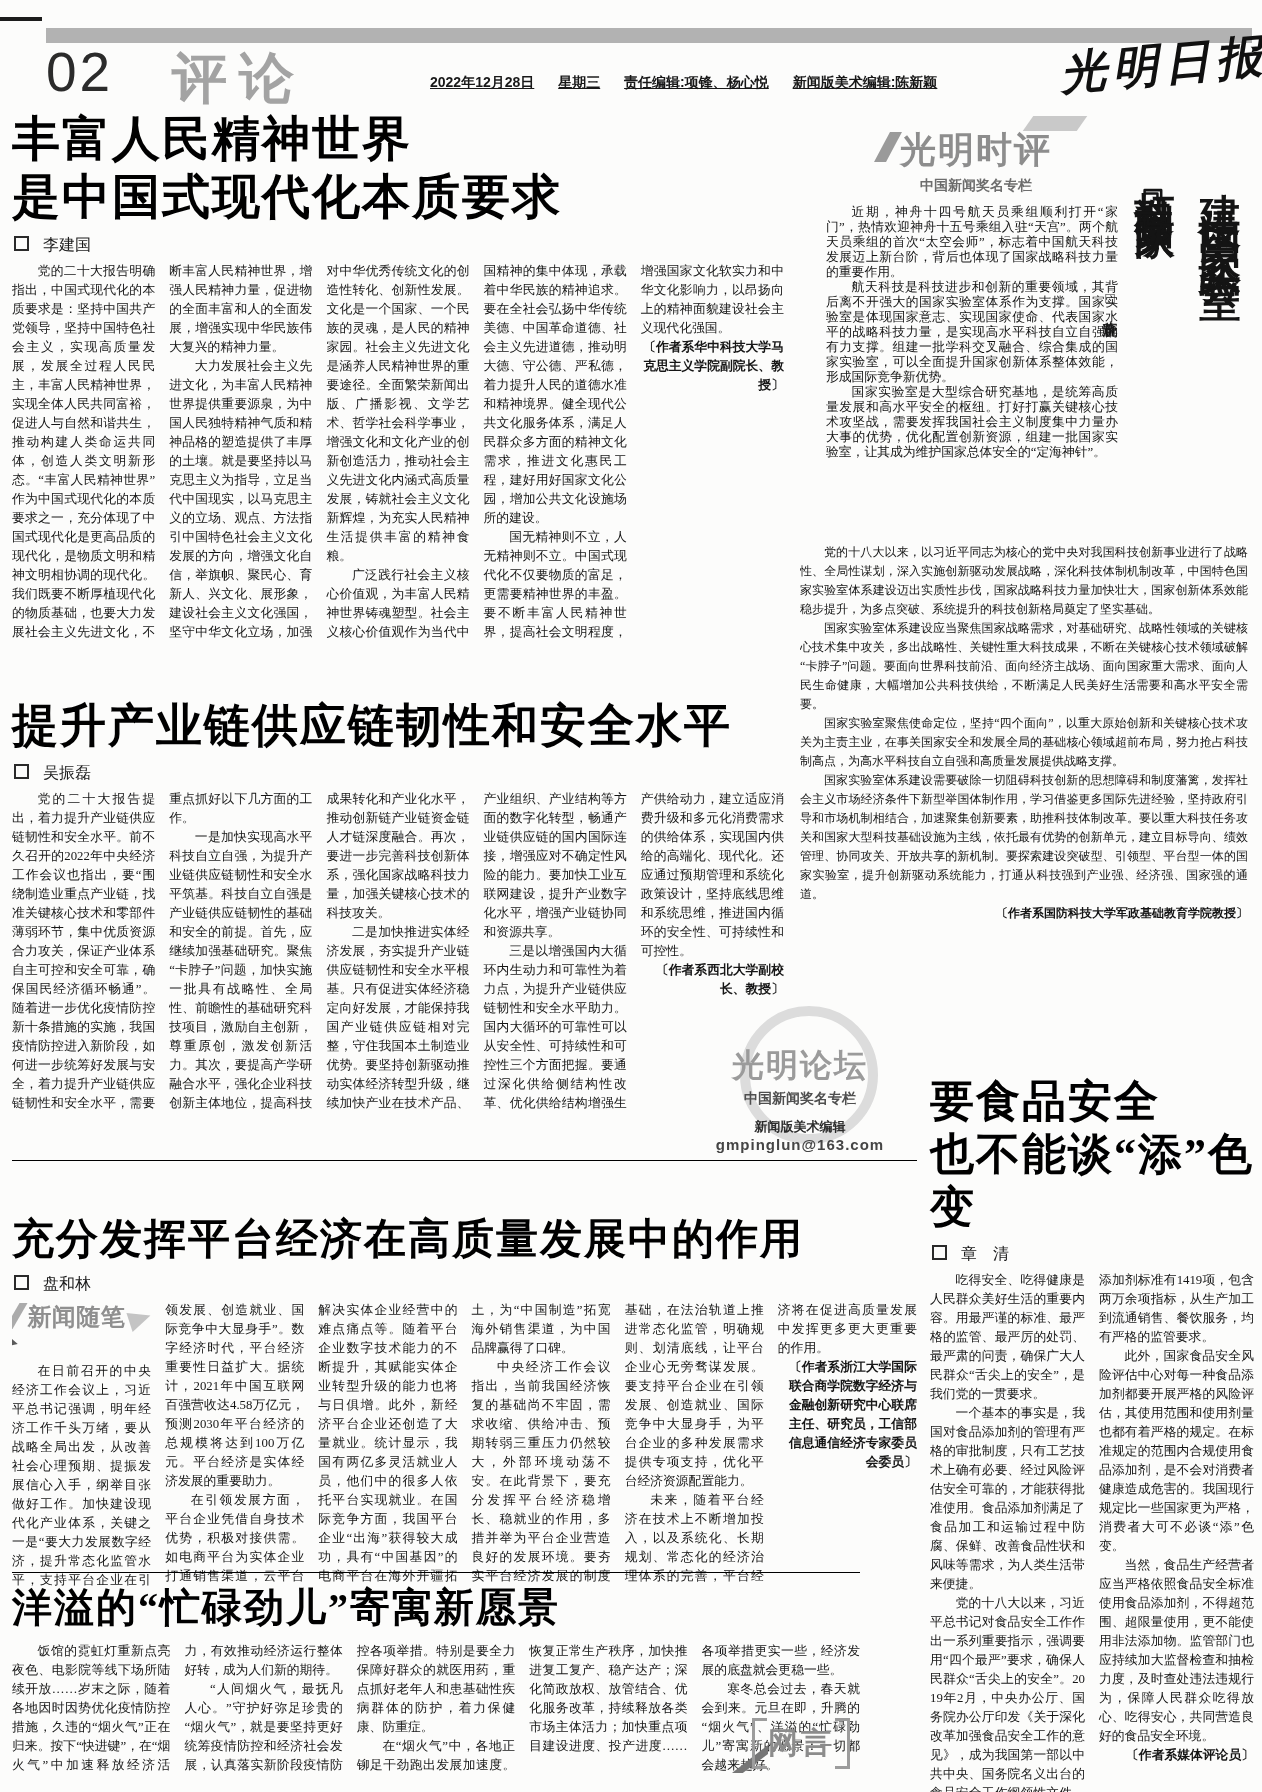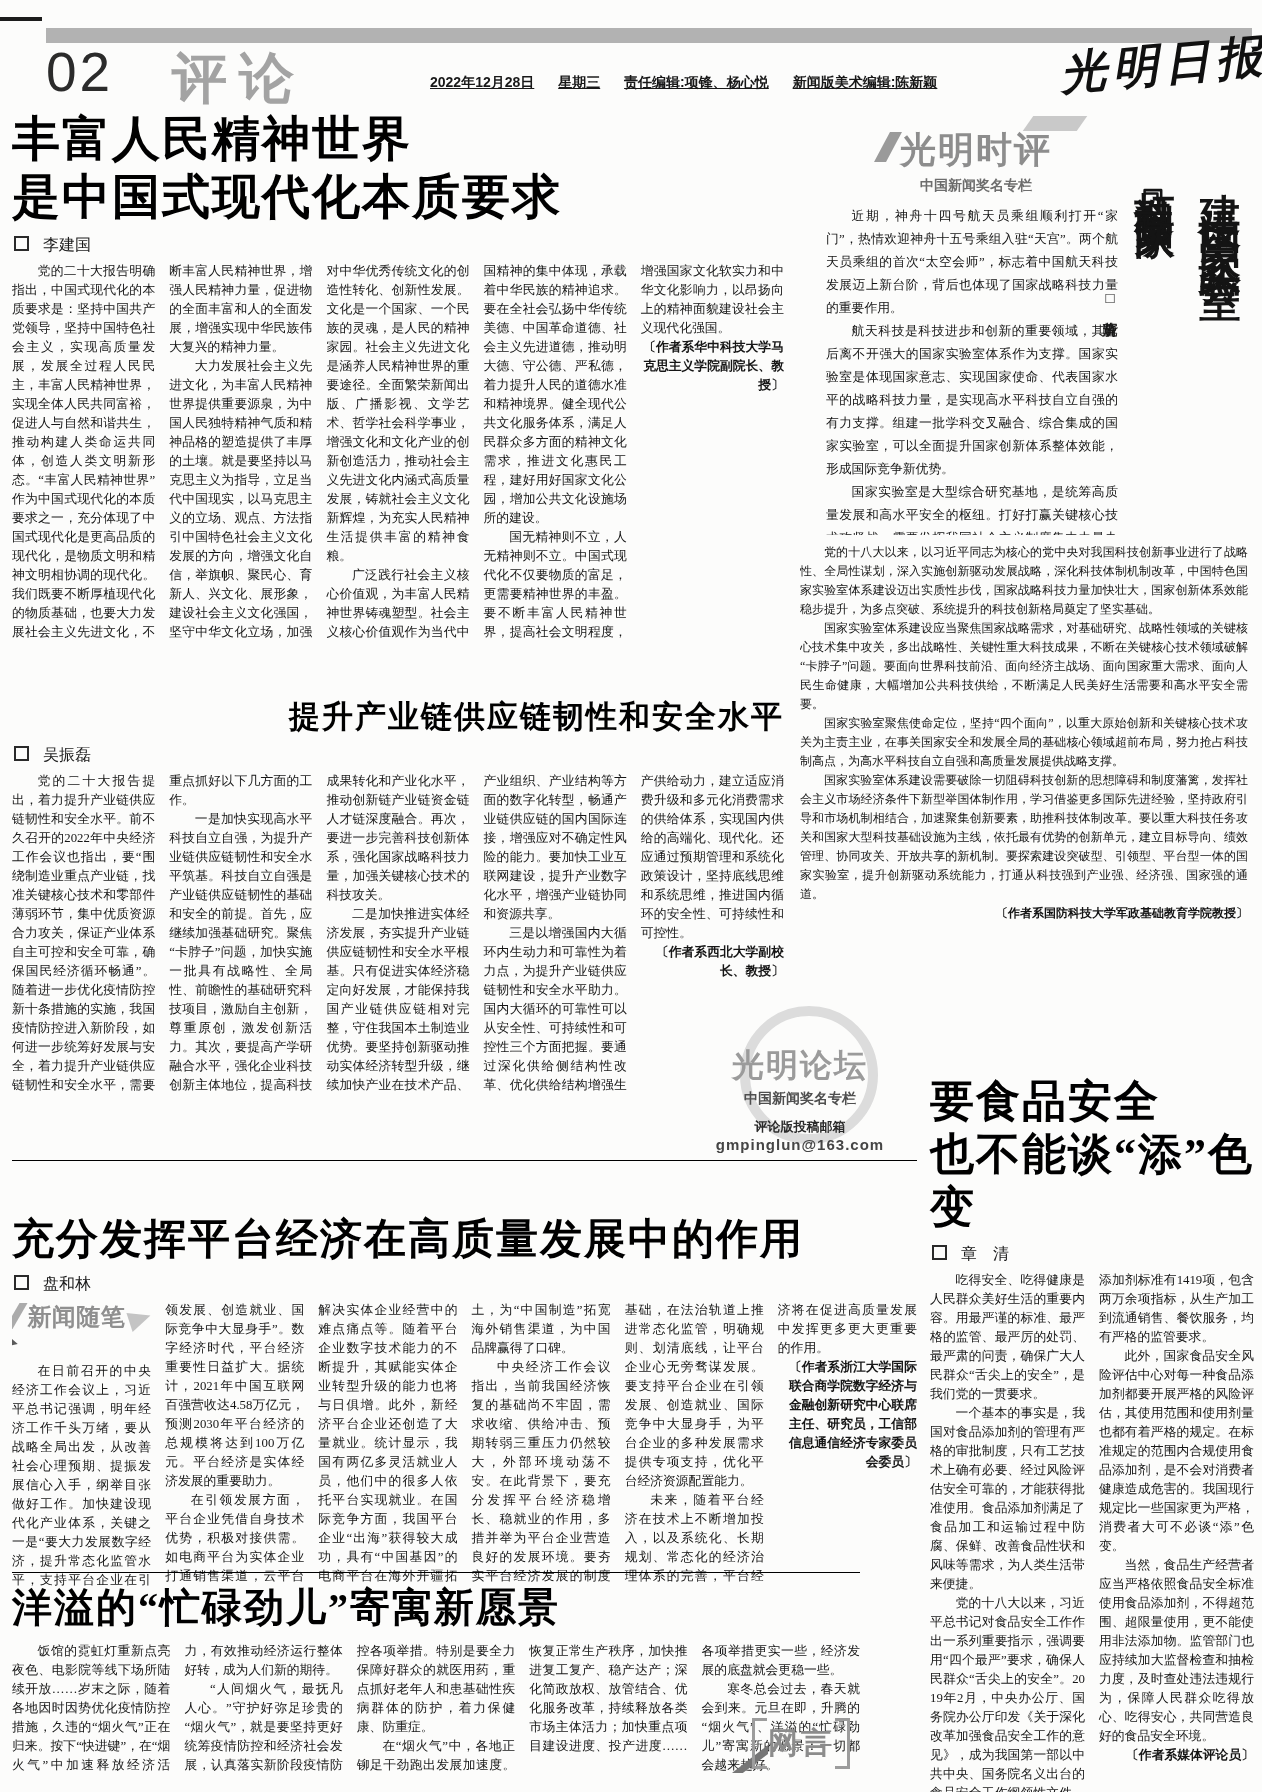--- a/index.html
+++ b/index.html
@@ -44,32 +44,32 @@
   .tv{left:800px;top:102px;width:452px;height:940px;}
   .tv-badge{width:300px;margin:24px 0 10px 26px;text-align:center;position:relative;}
   .tv-badge .b1{position:relative;display:inline-block;font-family:var(--sans);
       font-size:36px;font-weight:900;color:#8d8d8d;letter-spacing:2px;z-index:1;}
   .tv-badge .b1::before{content:"";position:absolute;left:-18px;top:6px;width:12px;height:30px;
       background:#9a9a9a;transform:skewX(-28deg);}
   .tv-badge .b1::after{content:"";position:absolute;right:-30px;top:-10px;width:54px;height:15px;
       background:#c9c9c9;transform:skewX(-35deg);z-index:-1;}
   .tv-badge .b2{font-family:var(--sans);font-size:14px;font-weight:700;color:#6d6d6d;margin-top:2px;}
   .tv-body1{width:292px;margin-left:26px;height:330px;text-align:justify;font-size:12.8px;
-      line-height:23px;overflow:hidden;}
+      line-height:15px;overflow:hidden;}
   .tv-body1 p,.tv-body2 p{margin:0;text-indent:2em;word-break:break-all;}
   .tv-body2{width:448px;margin-top:8px;text-align:justify;font-size:12px;line-height:19px;
       max-height:470px;overflow:hidden;}
   .vtitle{position:absolute;top:58px;right:4px;height:470px;writing-mode:vertical-rl;}
   .vtitle .t1{font-size:42px;font-weight:900;letter-spacing:14px;margin-left:10px;}
   .vtitle .t2{font-size:40px;font-weight:900;letter-spacing:4px;margin-left:8px;}
   .vtitle .vby{font-size:15px;font-weight:400;padding-top:130px;margin-left:12px;}
 
   
   .a2{left:12px;top:698px;width:772px;}
-  .a2 .h-main{font-size:31px;text-align:right;}
+  .a2 .h-main{font-size:46px;}
   .a2 .body{columns:5;height:338px;}
 
   
   .forum{position:absolute;left:700px;top:1044px;width:200px;text-align:center;}
   .forum::before{content:"";position:absolute;left:40px;top:-38px;width:118px;height:118px;
       border:10px solid #dcdcdc;border-radius:50%;z-index:0;}
   .forum>div{position:relative;z-index:1;}
   .forum .f1{font-family:var(--sans);font-size:32px;font-weight:900;color:#9b9b9b;letter-spacing:2px;}
   .forum .f2{font-family:var(--sans);font-size:14px;font-weight:700;color:#4f4f4f;margin-top:2px;}
   .forum .f3{font-family:var(--sans);font-size:13px;font-weight:700;color:#2b2b2b;margin-top:10px;}
@@ -181,21 +181,21 @@
       <p>一是加快实现高水平科技自立自强，为提升产业链供应链韧性和安全水平筑基。科技自立自强是产业链供应链韧性的基础和安全的前提。首先，应继续加强基础研究。聚焦“卡脖子”问题，加快实施一批具有战略性、全局性、前瞻性的基础研究科技项目，激励自主创新，尊重原创，激发创新活力。其次，要提高产学研融合水平，强化企业科技创新主体地位，提高科技成果转化和产业化水平，推动创新链产业链资金链人才链深度融合。再次，要进一步完善科技创新体系，强化国家战略科技力量，加强关键核心技术的科技攻关。</p>
       <p>二是加快推进实体经济发展，夯实提升产业链供应链韧性和安全水平根基。只有促进实体经济稳定向好发展，才能保持我国产业链供应链相对完整，守住我国本土制造业优势。要坚持创新驱动推动实体经济转型升级，继续加快产业在技术产品、产业组织、产业结构等方面的数字化转型，畅通产业链供应链的国内国际连接，增强应对不确定性风险的能力。要加快工业互联网建设，提升产业数字化水平，增强产业链协同和资源共享。</p>
       <p>三是以增强国内大循环内生动力和可靠性为着力点，为提升产业链供应链韧性和安全水平助力。国内大循环的可靠性可以从安全性、可持续性和可控性三个方面把握。要通过深化供给侧结构性改革、优化供给结构增强生产供给动力，建立适应消费升级和多元化消费需求的供给体系，实现国内供给的高端化、现代化。还应通过预期管理和系统化政策设计，坚持底线思维和系统思维，推进国内循环的安全性、可持续性和可控性。</p>
       <p class="credit">〔作者系西北大学副校长、教授〕</p>
     </div>
   </div>
 
   <div class="forum">
     <div class="f1">光明论坛</div>
     <div class="f2">中国新闻奖名专栏</div>
-    <div class="f3">评论版投稿邮箱</div>
+    <div class="f3">新闻版美术编辑</div>
     <div class="f4">gmpinglun@163.com</div>
   </div>
 
   <div class="rule" style="left:12px;top:1160px;width:905px;"></div>
 
   <div class="art a3">
     <h1 class="h-main">充分发挥平台经济在高质量发展中的作用</h1>
     <div class="byline">
       <span class="sq"></span>
       <span>盘和林</span>

